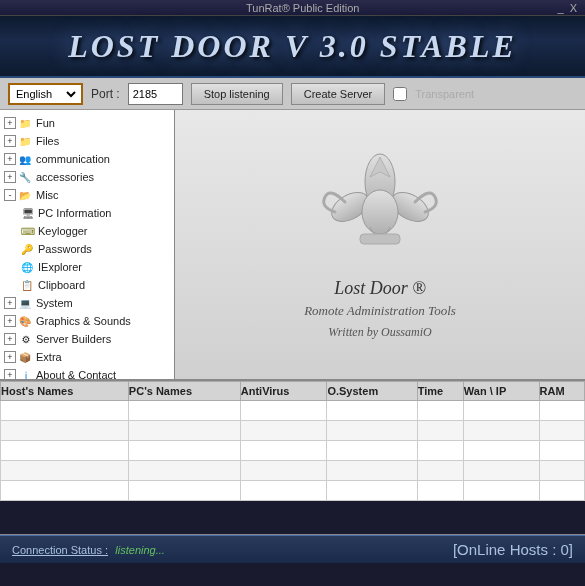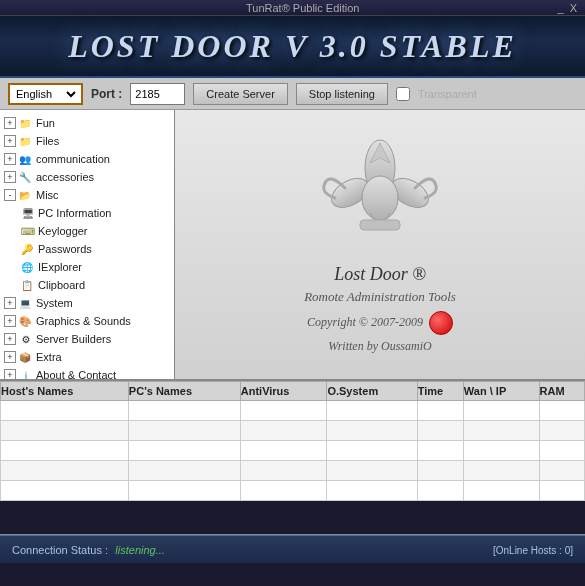--- a/index.html
+++ b/index.html
@@ -84,21 +84,21 @@
       border: none;
       background: transparent;
       font-size: 11px;
       width: 100%;
       cursor: pointer;
       outline: none;
     }
     #port-label {
       color: #333;
       font-size: 12px;
-      font-weight: bold;
+      font-weight: normal;
     }
     #port-input {
       border: 1px solid #777;
       height: 22px;
       width: 55px;
       padding: 0 4px;
       font-size: 11px;
       background: white;
     }
     #stop-btn {
@@ -277,30 +277,31 @@
       height: 28px;
       display: flex;
       align-items: center;
       justify-content: space-between;
       padding: 0 12px;
       border-top: 1px solid #4a6aaa;
     }
     #connection-status {
       color: #aac0e0;
       font-size: 11px;
+      text-decoration: underline;
     }
     #status-value {
       color: #60c060;
       font-style: italic;
       font-size: 11px;
       margin-left: 4px;
     }
     #online-hosts {
       color: #aac0e0;
-      font-size: 10px;
+      font-size: 15px;
     }
 
     
     .icon-folder { color: #e8a020; }
     .icon-misc { color: #e05020; }
     .icon-system { color: #2060e0; }
     .icon-graphics { color: #20a060; }
     .icon-extra { color: #c06020; }
     .icon-about { color: #2080c0; }
     .icon-pc { color: #404040; }
@@ -326,22 +327,22 @@
 </div>
 
 <div id="toolbar">
   <div id="lang-select">
     <select>
       <option>English</option>
     </select>
   </div>
   <span id="port-label">Port :</span>
   <input id="port-input" type="text" value="2185" style="">
+  <button id="stop-btn">Stop listening</button>
   <button id="create-server-btn">Create Server</button>
-  <button id="stop-btn">Stop listening</button>
   <input type="checkbox" id="transparent-check" style="">
   <label id="transparent-label">Transparent</label>
 </div>
 
 <div id="main-content">
 
   <div id="tree-panel">
 
     <div class="tree-item">
       <span class="expand-btn">+</span>
@@ -458,24 +459,20 @@
         <path d="M30 60 Q15 55 20 45 Q25 35 40 50" fill="none" stroke="#aaa" stroke-width="3" stroke-linecap="round"></path>
 
         <path d="M120 60 Q135 55 130 45 Q125 35 110 50" fill="none" stroke="#aaa" stroke-width="3" stroke-linecap="round"></path>
       </svg>
     </div>
 
     <div id="app-name">
       <span>Lost Door ®</span>
     </div>
     <div id="app-subtitle">Romote Administration Tools</div>
-    <div id="app-copyright">
-      <span>Copyright © 2007-2009</span>
-      <span class="red-circle"></span>
-    </div>
     <div id="app-written">Written by OussamiO</div>
   </div>
 </div>
 
 <div id="table-container">
   <table id="data-table">
     <thead>
       <tr>
         <th>Host's Names</th>
         <th>PC's Names</th>

